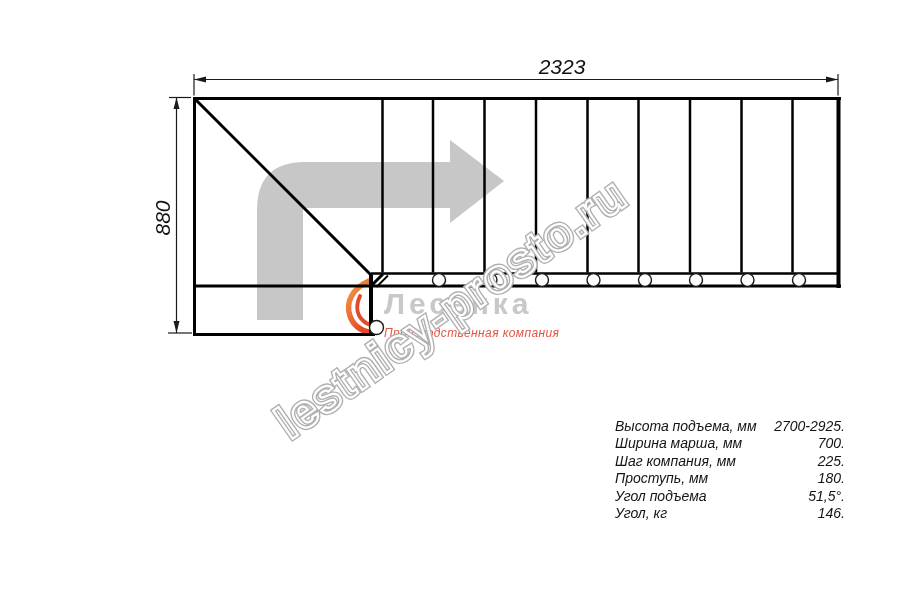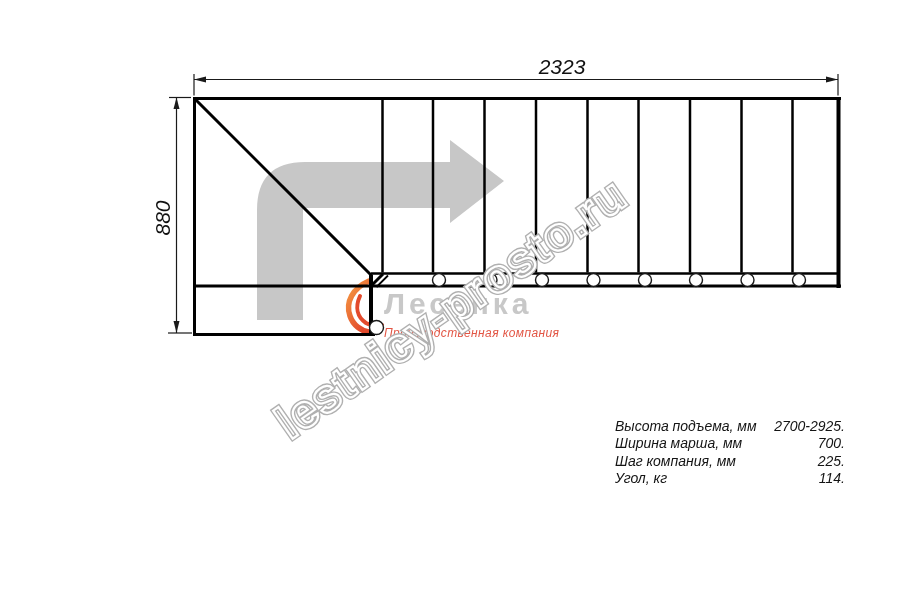--- a/index.html
+++ b/index.html
@@ -107,18 +107,26 @@
     </div>
     <div class="spec-row">
       <span class="spec-label">Ширина марша, мм</span>
       <span class="spec-value">700.</span>
     </div>
     <div class="spec-row">
       <span class="spec-label">Шаг компания, мм</span>
       <span class="spec-value">225.</span>
     </div>
     <div class="spec-row">
+      <span class="spec-label">Проступь, мм</span>
+      <span class="spec-value">180.</span>
+    </div>
+    <div class="spec-row">
+      <span class="spec-label">Угол подъема</span>
+      <span class="spec-value">51,5°.</span>
+    </div>
+    <div class="spec-row">
       <span class="spec-label">Угол, кг</span>
-      <span class="spec-value">114.</span>
+      <span class="spec-value">146.</span>
     </div>
   </div>
 
 </div>
 
 </body></html>

